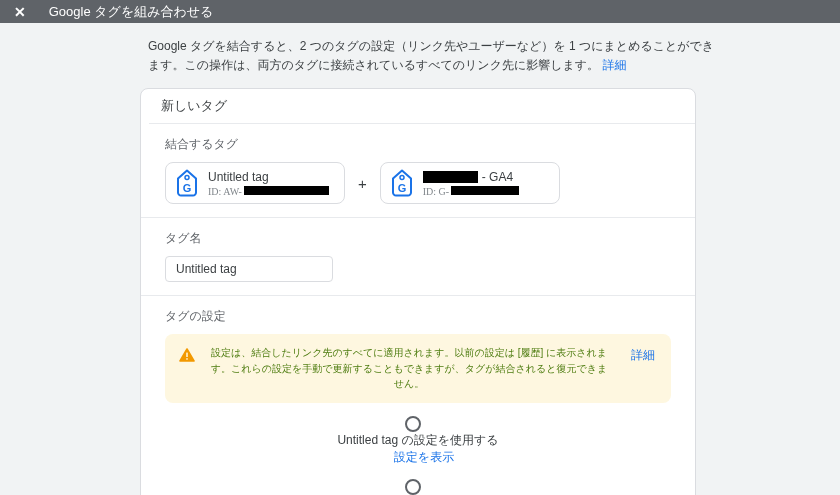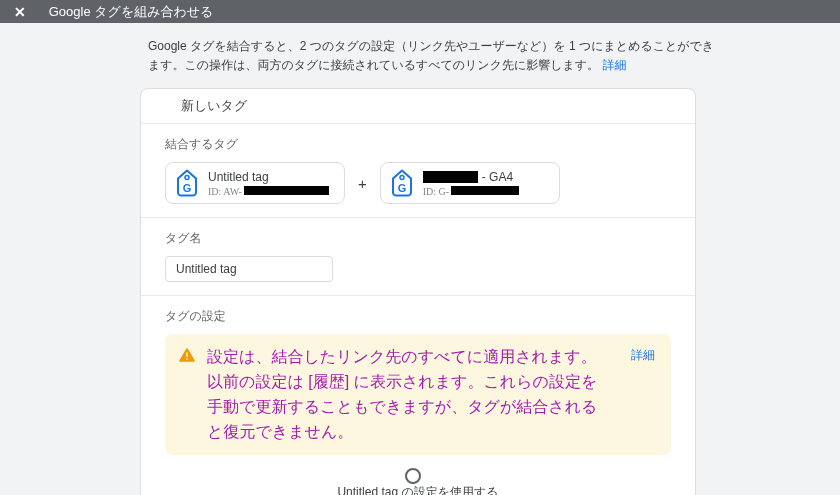--- a/index.html
+++ b/index.html
@@ -20,21 +20,21 @@
 
   
   .content { padding-left:140px; }
   .intro { margin:14px 0 0 8px; width:574px; font-size:12px; line-height:1.55; color:#3c4043; }
   .link { color:#1a73e8; text-decoration:none; cursor:pointer; }
 
   
   .card { margin-top:14px; width:556px; background:#fff; border:1px solid #dadce0; border-radius:8px; }
   .section { padding:9px 24px 13px; border-bottom:1px solid #e8eaed; }
   .section:last-child { border-bottom:none; }
-  .card-title-section { padding:8px 40px; }
+  .card-title-section { padding:8px 12px;margin-left:8px; }
   .card-title { font-size:13px; color:#3c4043; }
   .section-label { font-size:12px; color:#5f6368; margin:3px 0 9px; }
 
   
   .tags-row { display:flex; align-items:center; }
   .tag-box {
     width:180px; height:42px; border:1px solid #dadce0; border-radius:8px;
     display:flex; align-items:center; padding:0 10px; background:#fff;
   }
   .tag-icon { flex:none; width:22px; height:28px; margin-right:10px; }
@@ -55,21 +55,21 @@
     padding:0 10px; font-size:12px; color:#3c4043; font-family:inherit;
     background:#fff; outline:none; display:block;
   }
 
   
   .warning {
     background:#fef7e0; border-radius:8px; padding:11px 16px 11px 14px;
     display:flex; align-items:flex-start;
   }
   .warn-icon { flex:none; margin:3px 12px 0 0; }
-  .warn-text { flex:1; font-size:16px; line-height:1.55; color:#a21caf; max-width:420px; }
+  .warn-text { flex:1; font-size:10px; line-height:1.55; color:#4d7c0f; max-width:420px;text-align:center; }
   .warn-link { margin-left:20px; margin-top:2px; font-size:12px; }
 
   
   .radio-row { display:flex; align-items:center; margin-top:13px; font-size:12px; color:#3c4043;flex-direction:column; }
   .radio {
     flex:none; width:16px; height:16px; border:2px solid #5f6368; border-radius:50%;
     margin-right:11px; background:#fff; cursor:pointer;
   }
   .radio-label { display:flex; align-items:center; white-space:nowrap; }
   .radio-row .link { margin-left:12px; }

